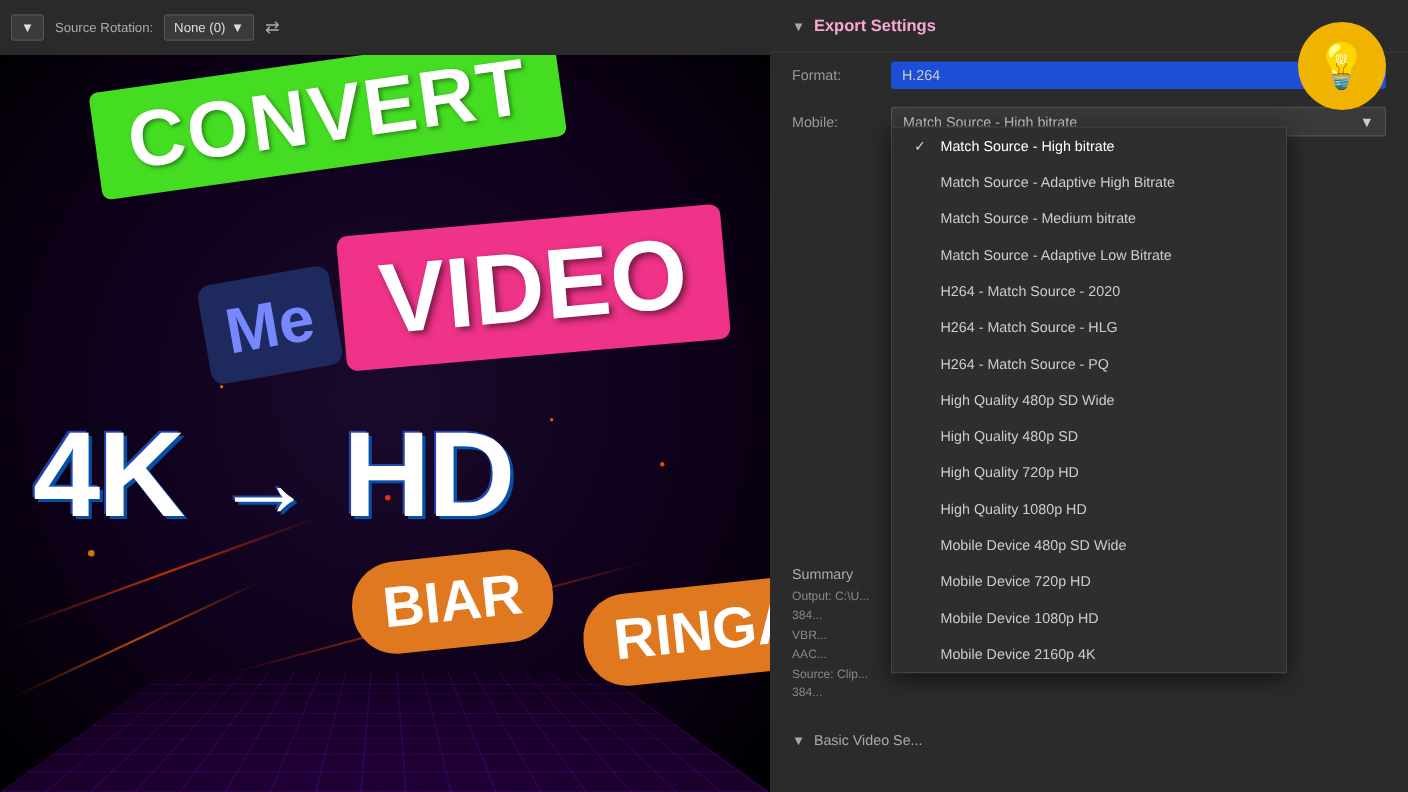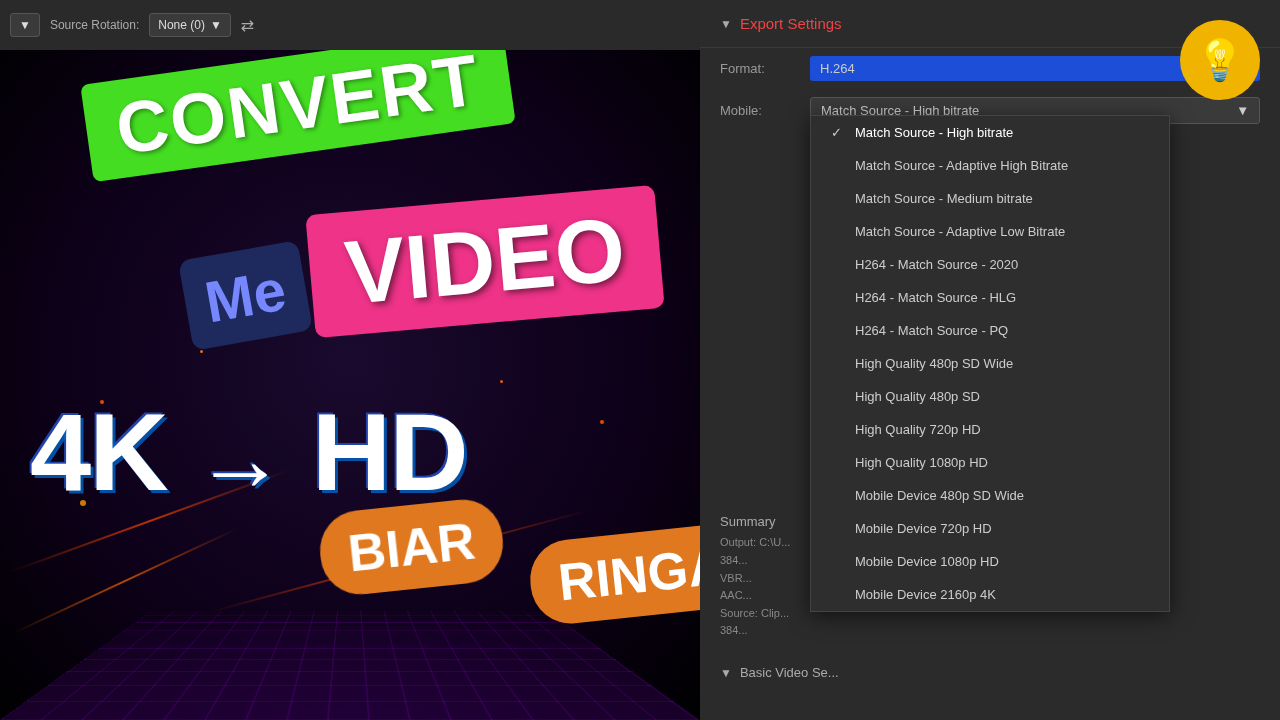--- a/index.html
+++ b/index.html
@@ -120,21 +120,21 @@
       color: #7788ff;
       font-size: 58px;
       font-weight: 900;
       padding: 12px 20px;
       border-radius: 12px;
       transform: rotate(-10deg);
       z-index: 6;
     }
 
     .k4-hd-text {
-      top: 388px;
+      top: 368px;
       left: 30px;
       color: white;
       font-size: 110px;
       font-weight: 900;
       text-shadow: 3px 3px 0px rgba(0,100,200,0.8), -2px -2px 0 #2244aa;
       letter-spacing: -2px;
     }
 
     .arrow-text {
       color: white;
@@ -185,23 +185,23 @@
       gap: 8px;
       border-bottom: 1px solid #3a3a3a;
     }
 
     .collapse-arrow {
       color: #aaa;
       font-size: 12px;
     }
 
     .export-title {
-      color: #ef4444;
+      color: #f9a8d4;
       font-size: 15px;
-      font-weight: 400;
+      font-weight: 700;
     }
 
     
     .settings-row {
       display: flex;
       align-items: center;
       padding: 8px 20px;
       gap: 10px;
       position: relative;
     }

